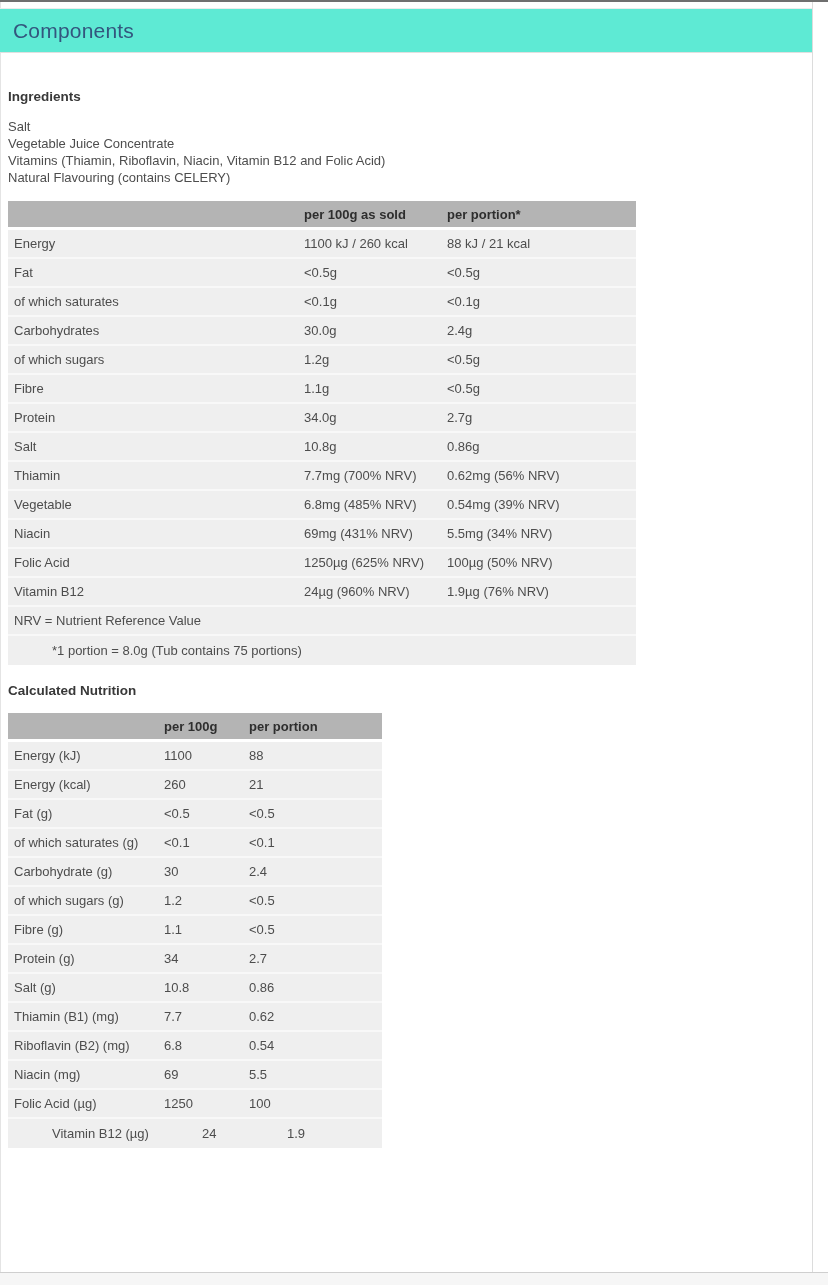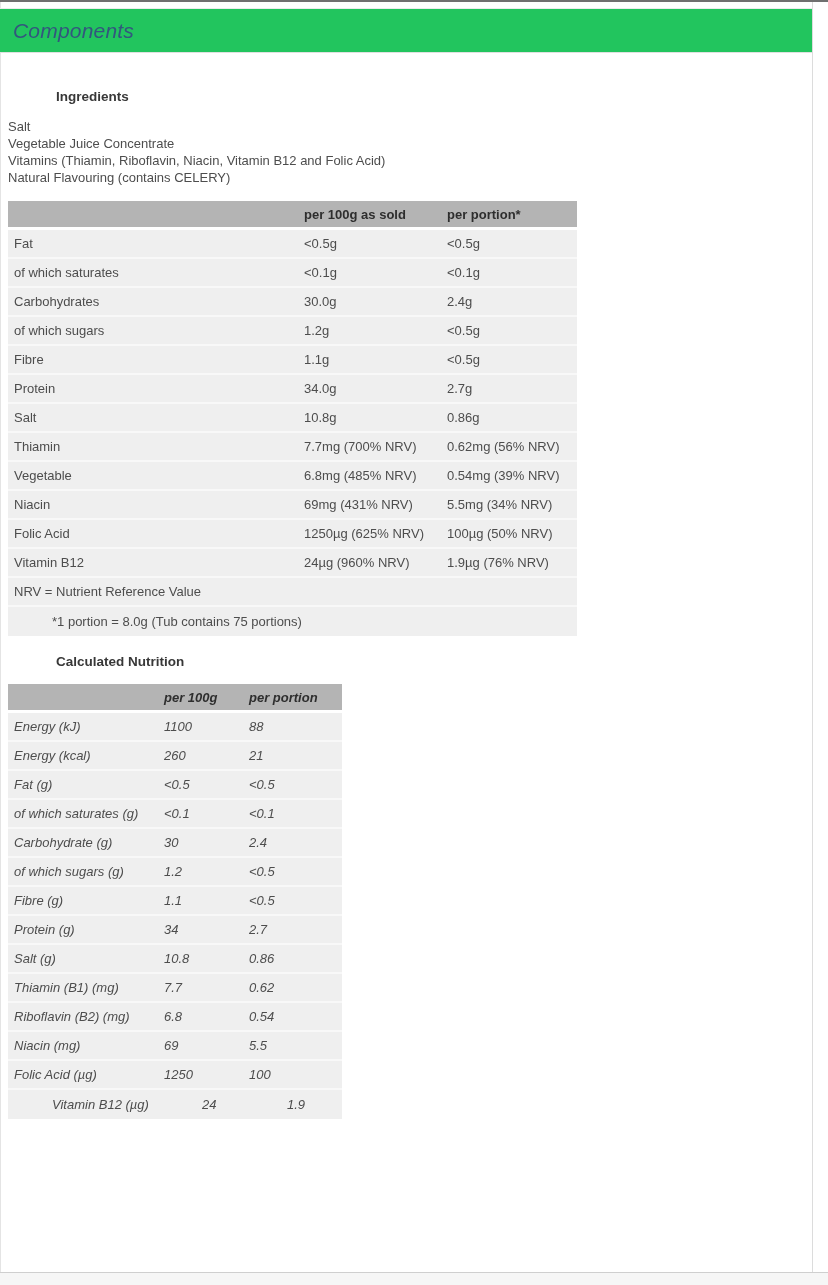--- a/index.html
+++ b/index.html
@@ -11,40 +11,40 @@
   }
   .top-line { position:absolute; top:0; left:0; width:828px; height:2px; background:#6f6f6f; }
   .panel-right-border { position:absolute; top:2px; left:812px; width:1px; height:1271px; background:#dcdcdc; }
   .panel-left-border { position:absolute; top:2px; left:0; width:1px; height:1271px; background:#e4e4e4; }
   .bottom-strip { position:absolute; top:1272px; left:0; width:828px; height:13px; background:#f6f6f6; border-top:1px solid #cfcfcf; }
 
   .panel { position:absolute; top:2px; left:0; width:813px; }
 
   .section-bar {
     margin-top:6px; height:45px; width:812px;
-    background:#22c55e;
+    background:#5eead4;
     border-top:1px solid #ececec;
     border-bottom:1px solid #e0e0e0;
     display:flex; align-items:center;
-    padding-left:13px; cursor:pointer;font-style:italic;
+    padding-left:13px; cursor:pointer;
   }
   .section-title { color:#33567e; font-size:21px; font-weight:400; letter-spacing:0.2px; }
 
   .content { padding:0 8px; }
 
-  .sub-heading { font-size:13.5px; font-weight:bold; color:#383838;margin-left:48px; }
+  .sub-heading { font-size:13.5px; font-weight:bold; color:#383838; }
   #ingredients-heading { margin-top:36px; }
   #nutrition-heading  { margin-top:25px; }
   #calc-heading       { margin-top:18px; }
 
   .ingredients-list { margin-top:14px; line-height:17px; color:#4d4d4d; }
 
   table { border-collapse:separate; border-spacing:0; margin-top:15px; table-layout:fixed; }
-  .ntable { width:569px; }
-  .ctable { width:334px;font-style:italic; }
+  .ntable { width:628px; }
+  .ctable { width:374px; }
   th, td {
     height:29px; padding:0 4px 0 6px;
     text-align:left; vertical-align:middle;
     font-size:13px; overflow:hidden; white-space:nowrap;
   }
   thead th {
     background:#b4b4b4; color:#2e2e2e; font-weight:bold;
     border-bottom:3px solid #ffffff;
   }
   tbody td {
@@ -86,20 +86,25 @@
         </colgroup>
       <thead>
         <tr>
           <th></th>
           <th>per 100g as sold</th>
           <th>per portion*</th>
         </tr>
       </thead>
       <tbody>
         <tr>
+            <td>Energy</td>
+            <td>1100 kJ / 260 kcal</td>
+            <td>88 kJ / 21 kcal</td>
+          </tr>
+        <tr>
             <td>Fat</td>
             <td>&lt;0.5g</td>
             <td>&lt;0.5g</td>
           </tr>
         <tr>
             <td>of which saturates</td>
             <td>&lt;0.1g</td>
             <td>&lt;0.1g</td>
           </tr>
         <tr>

